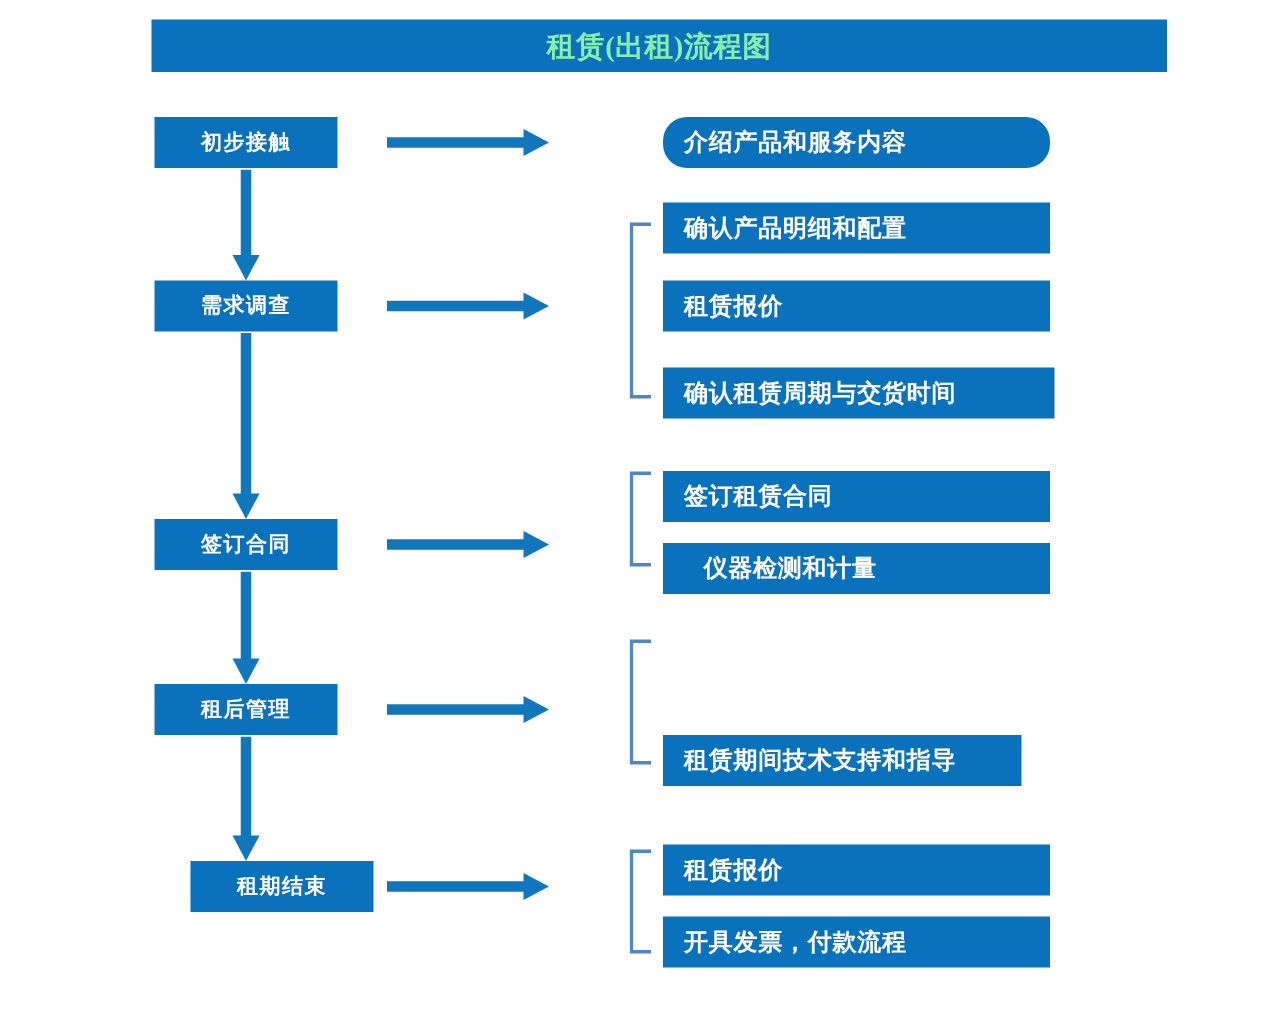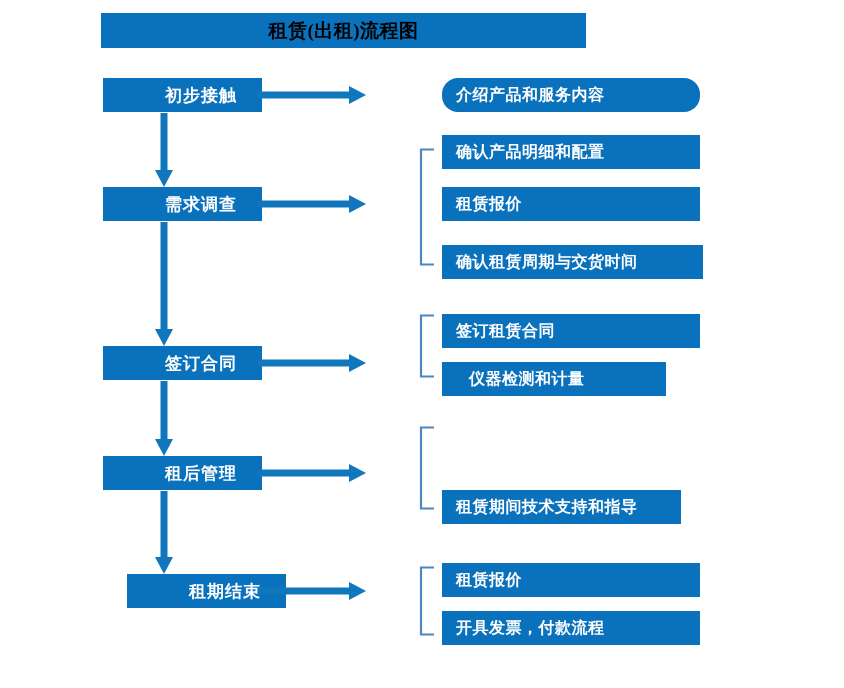--- a/index.html
+++ b/index.html
@@ -15,42 +15,41 @@
     position: relative;
     width: 844px;
     height: 688px;
     background: #ffffff;
     overflow: hidden;
   }
   .title-bar {
     position: absolute;
     left: 101px;
     top: 13px;
-    width: 485px;
+    width: 677px;
     height: 35px;
     background: #0a71bc;
-    color: #000000;
+    color: #86efac;
     display: flex;
     align-items: center;
     justify-content: center;
     font-size: 19px;
     font-weight: bold;
     letter-spacing: 0.5px;
   }
   .stage-box {
     position: absolute;
     background: #0a71bc;
     color: #ffffff;
     display: flex;
     align-items: center;
     justify-content: center;
-    font-size: 17px;
+    font-size: 14px;
     font-weight: bold;
     letter-spacing: 1px;
-    padding-left: 37px;
   }
   .detail-box {
     position: absolute;
     background: #0a71bc;
     color: #ffffff;
     display: flex;
     align-items: center;
     font-size: 16px;
     font-weight: bold;
     padding-left: 14px;
@@ -179,21 +178,21 @@
   <div class="detail-box" style="left:442px; top:78px; width:258px; height:34px;border-radius:16px;">介绍产品和服务内容</div>
 
   <div class="detail-box" style="left:442px; top:135px; width:258px; height:34px;">确认产品明细和配置</div>
 
   <div class="detail-box" style="left:442px; top:187px; width:258px; height:34px;">租赁报价</div>
 
   <div class="detail-box" style="left:442px; top:245px; width:261px; height:34px;">确认租赁周期与交货时间</div>
 
   <div class="detail-box" style="left:442px; top:314px; width:258px; height:34px;">签订租赁合同</div>
 
-  <div class="detail-box" style="left:442px; top:362px; width:224px; height:34px;padding-left:27px;">仪器检测和计量</div>
+  <div class="detail-box" style="left:442px; top:362px; width:258px; height:34px;padding-left:27px;">仪器检测和计量</div>
 
 
   <div class="detail-box" style="left:442px; top:490px; width:239px; height:34px;">租赁期间技术支持和指导</div>
 
   <div class="detail-box" style="left:442px; top:563px; width:258px; height:34px;">租赁报价</div>
 
   <div class="detail-box" style="left:442px; top:611px; width:258px; height:34px;">开具发票，付款流程</div>
 
 </div>
 

